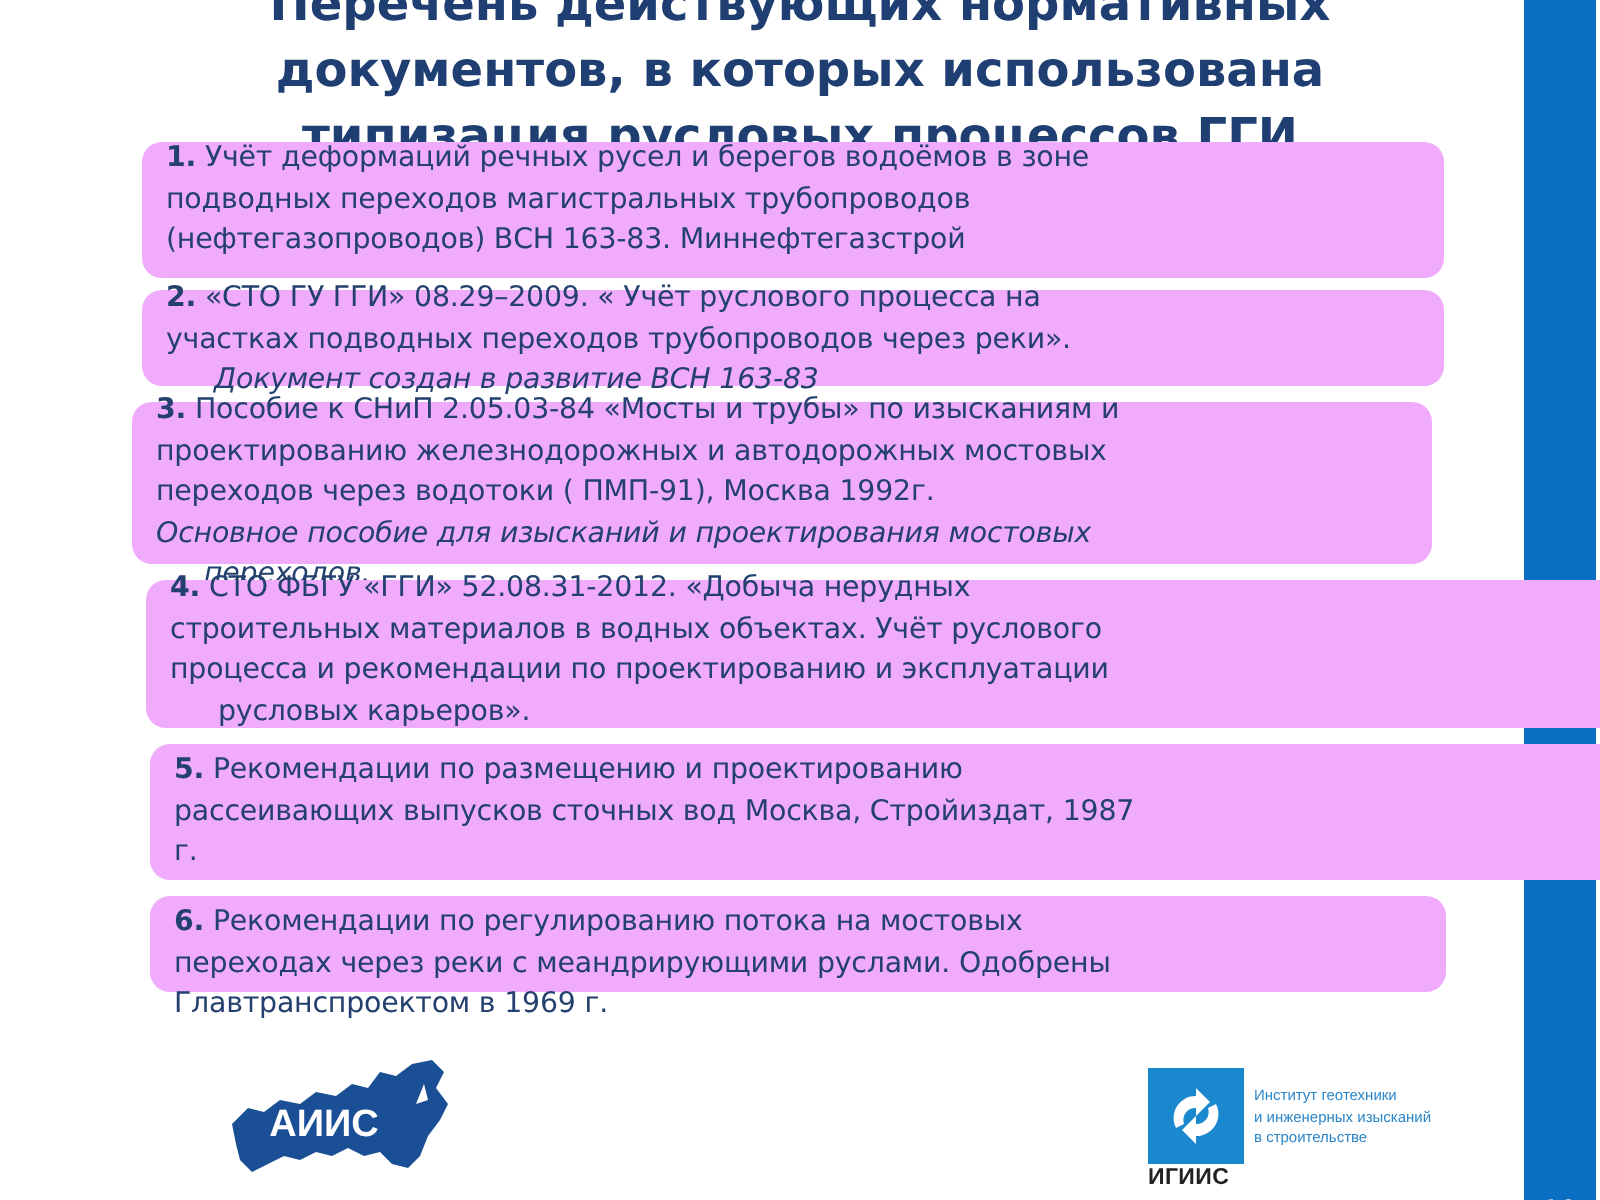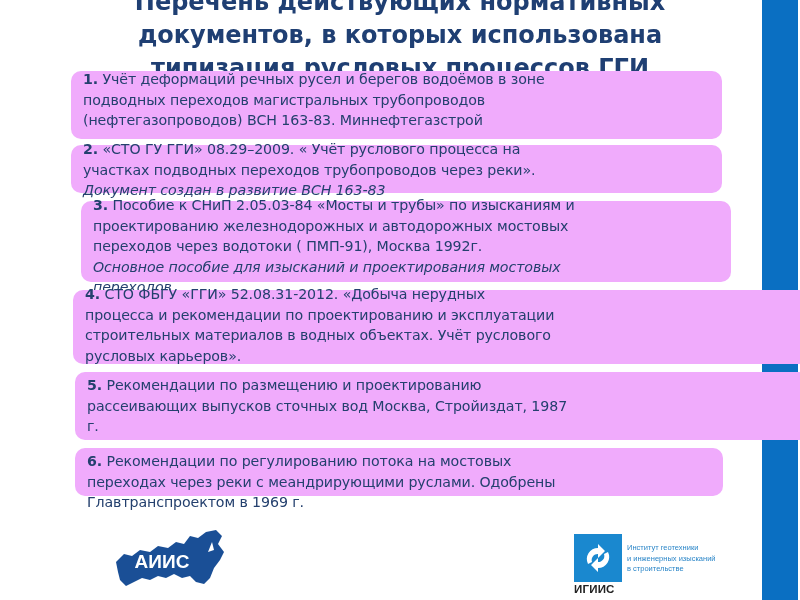--- a/index.html
+++ b/index.html
@@ -27,24 +27,24 @@
     .box {
       position: absolute; background: #f0abfc;
       border-radius: 10px; z-index: 2;
       color: #24406e;
       font-family: "DejaVu Sans", sans-serif; font-size: 14.2px;
       line-height: 20.5px; letter-spacing: -0.1px;
       padding: 0 0 0 15px; box-sizing: border-box;
     }
     .box .num { font-weight: bold; }
     .box .it { font-style: italic; }
-    .overflow { position: relative; z-index: 3; }
+    .overflow { position: relative; z-index: 3; margin-left: 24px; }
     #b1 { left: 71px; top: 71px; width: 651px; height: 68px; padding-top: 0px; }
     #b2 { left: 71px; top: 145px; width: 651px; height: 48px; }
-    #b3 { left: 81px; top: 201px; width: 650px; height: 81px; }
+    #b3 { left: 66px; top: 201px; width: 650px; height: 81px; }
     #b4 { left: 73px; top: 290px; width: 776px; height: 74px; }
     #b5 { left: 75px; top: 372px; width: 740px; height: 68px; }
     #b6 { left: 75px; top: 448px; width: 648px; height: 48px; }
     .txt { position: absolute; left: 12px; top: -2px; white-space: nowrap; }
     #b2 .txt, #b3 .txt, #b4 .txt { top: -6px; }
     #b5 .txt, #b6 .txt { top: 3px; }
     .logo-aiis {
       position: absolute; left: 110px; top: 522px; width: 120px; height: 72px; text-align: center;
     }
     .logo-igis {
@@ -96,22 +96,22 @@
     <div>проектированию железнодорожных и автодорожных мостовых</div>
     <div>переходов через водотоки ( ПМП-91), Москва 1992г.</div>
     <div class="it">Основное пособие для изысканий и проектирования мостовых</div>
     <div class="it overflow">переходов.</div>
   </div>
 </div>
 
 <div class="box" id="b4">
   <div class="txt">
     <div><span class="num">4.</span><span> СТО ФБГУ «ГГИ» 52.08.31-2012.  «Добыча нерудных</span></div>
+    <div>строительных материалов в водных объектах. Учёт руслового</div>
     <div>процесса и рекомендации по проектированию и эксплуатации</div>
-    <div>строительных материалов в водных объектах. Учёт руслового</div>
     <div class="overflow">русловых карьеров».</div>
   </div>
 </div>
 
 <div class="box" id="b5">
   <div class="txt">
     <div><span class="num">5.</span><span> Рекомендации по размещению и проектированию</span></div>
     <div>рассеивающих выпусков сточных вод Москва, Стройиздат, 1987</div>
     <div>г.</div>
   </div>

